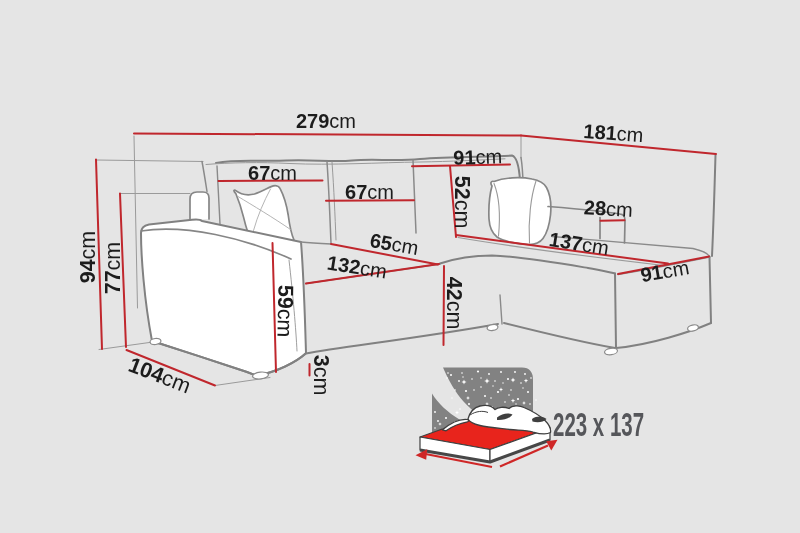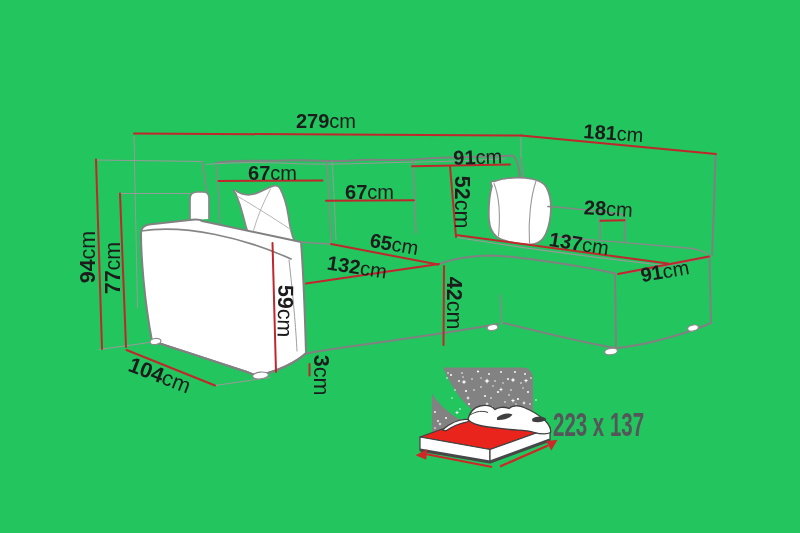--- a/index.html
+++ b/index.html
@@ -1,16 +1,16 @@
 <!DOCTYPE html>
 <html><head>
 <meta charset="utf-8">
 <style>
   html,body{margin:0;padding:0;background:#ffffff;}
-  .wrap{width:800px;height:533px;position:relative;overflow:hidden;background:#22c55e;}
+  .wrap{width:800px;height:533px;position:relative;overflow:hidden;background:#e5e5e5;}
   svg{display:block;}
   text{font-family:"Liberation Sans", sans-serif;fill:#1c1c1c;}
   .num{font-weight:bold;font-size:20px;}
   .cm{font-weight:normal;font-size:20px;}
   .numv{font-weight:bold;font-size:21.5px;}
   .numv2{font-weight:bold;font-size:21.5px;}
   .cmv2{font-weight:normal;font-size:21.5px;}
   .cmv{font-weight:normal;font-size:21.5px;}
 </style>
 </head>

